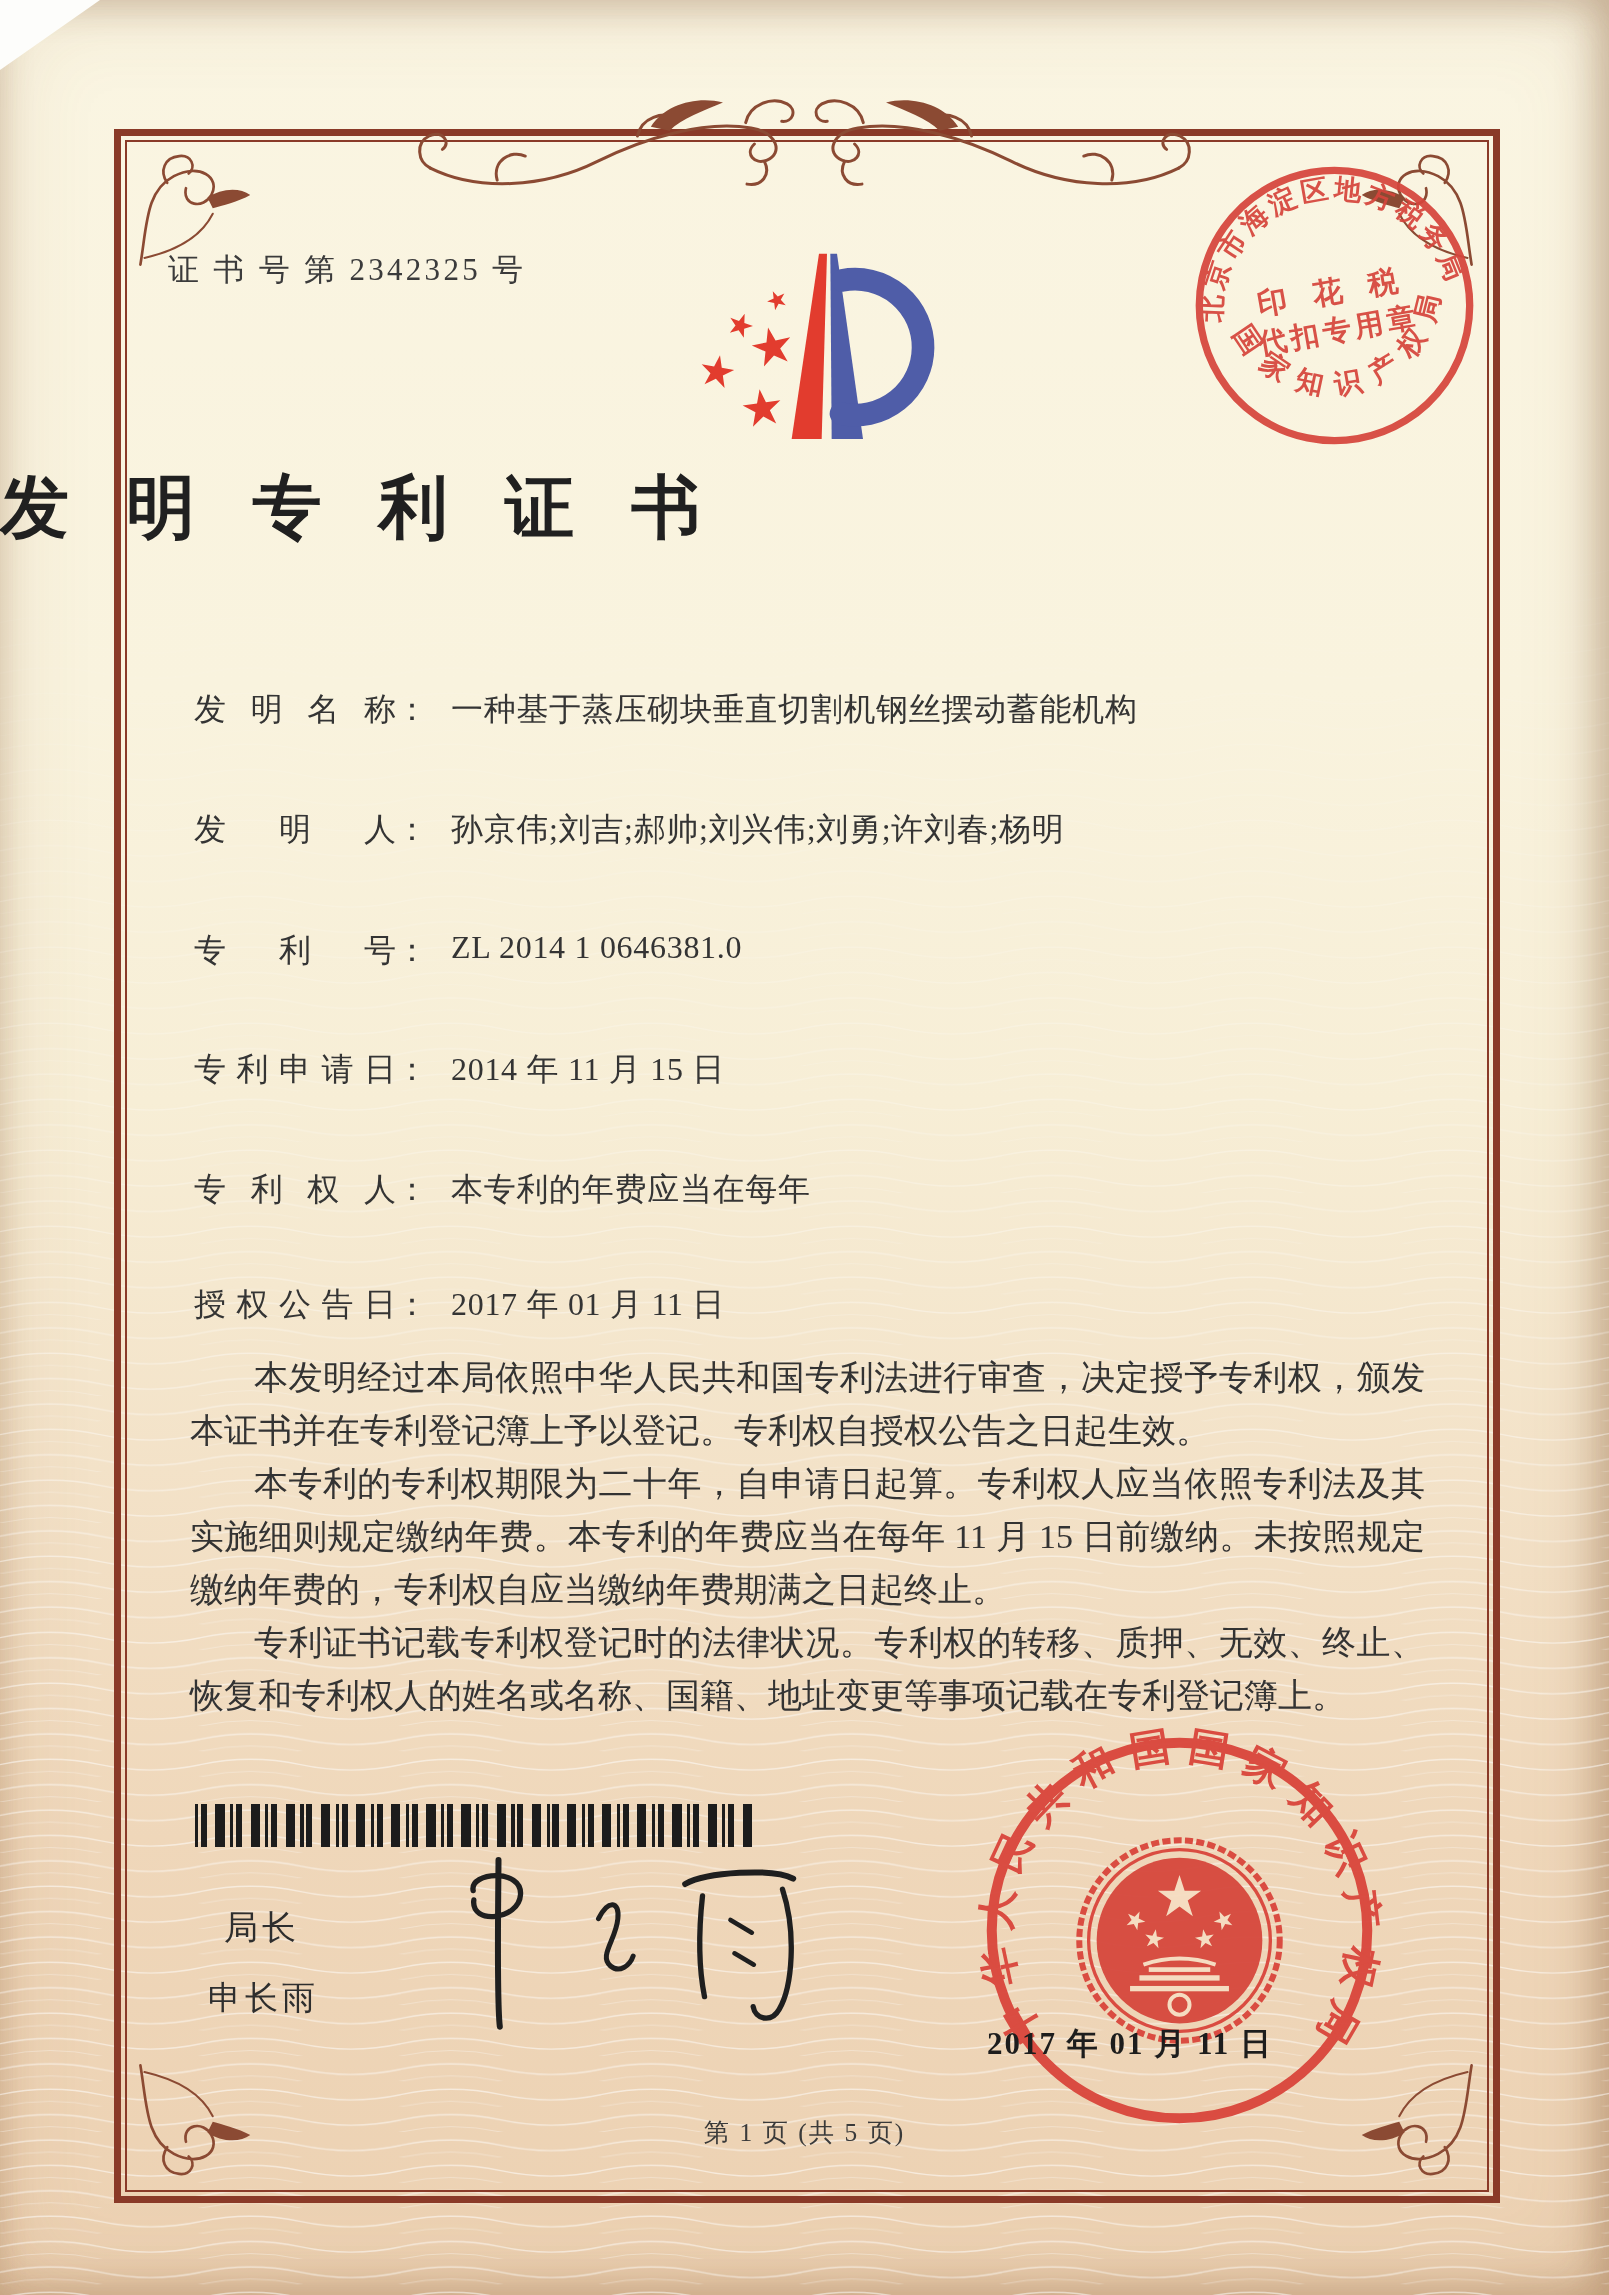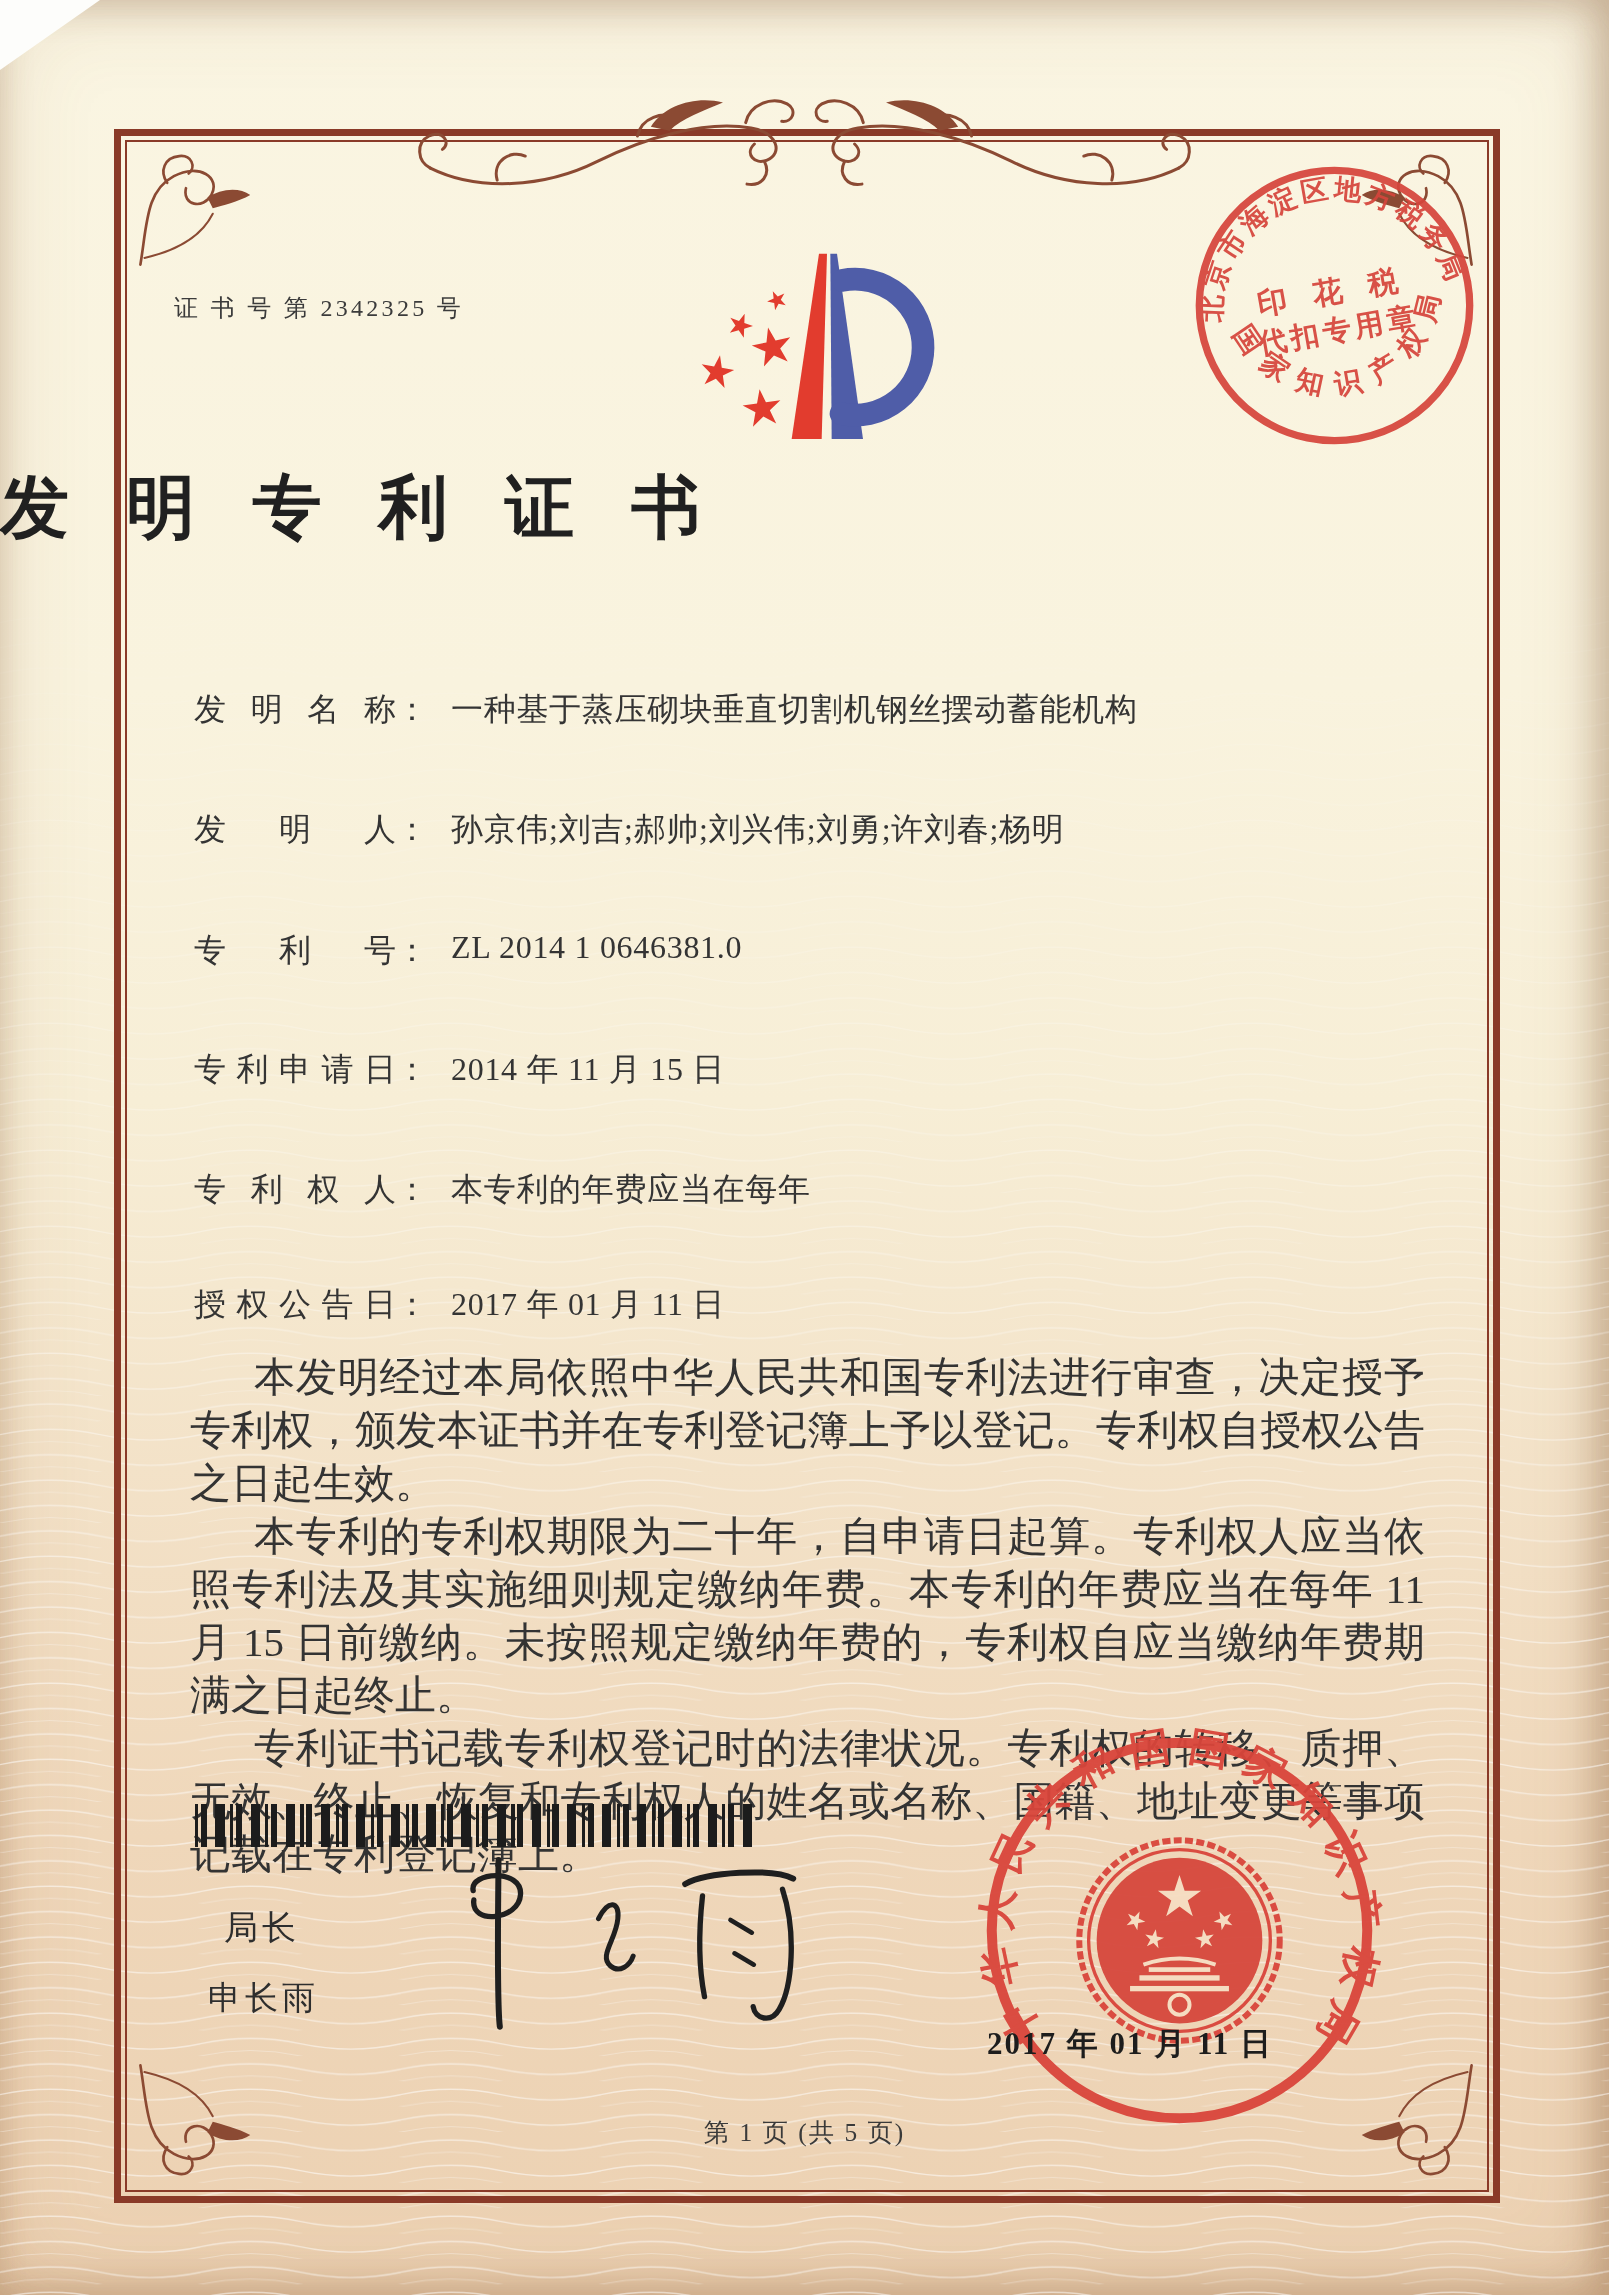--- a/index.html
+++ b/index.html
@@ -19,30 +19,30 @@
   }
   
   .frame{
     position:absolute;left:114px;top:129px;width:1386px;height:2074px;z-index:2;
     border:7.3px solid #8a3a28;box-sizing:border-box;
   }
   .frame-inner{position:absolute;inset:4px;border:2px solid #8a3a28;}
   .corner-sliver{position:absolute;left:0;top:0;width:100px;height:70px;background:#fdfdfb;
     clip-path:polygon(0 0,100% 0,0 100%);z-index:0;}
   .content{position:absolute;inset:0;z-index:3;}
-  .cert-no{left:174px;top:249px;font-size:24px;letter-spacing:3.3px;color:#3b3b3b;margin-top:43px;}
+  .cert-no{left:168px;top:249px;font-size:31px;letter-spacing:3.3px;color:#3b3b3b;}
   .logo{left:50%;top:239px;transform:translateX(-50%);width:283px;height:216px;}
   .stamp-tax{left:1188px;top:159px;width:293px;height:293px;transform:rotate(-10deg);opacity:.93;z-index:4;}
   .title{left:0;top:462px;width:100%;text-align:left;font-size:69px;font-weight:700;
     letter-spacing:20px;color:#202020;}
   .fieldrow{left:194px;height:43px;font-size:32px;color:#343434;white-space:nowrap;}
   .flabel{display:inline-block;width:202px;text-align:justify;text-align-last:justify;vertical-align:top;}
   .fcolon{display:inline-block;vertical-align:top;}
   .fvalue{display:inline-block;margin-left:23px;vertical-align:top;letter-spacing:0.7px;}
-  .paras{left:190px;top:1351px;width:1235px;font-size:41px;line-height:53px;color:#333;
+  .paras{left:190px;top:1351px;width:1235px;font-size:34px;line-height:53px;color:#333;
     text-align:justify;}
   .paras p{margin:0;text-indent:64px;}
   .barcode{left:195px;top:1804px;width:567px;height:43px;display:flex;align-items:stretch;}
   .director-title{left:224px;top:1905px;font-size:34px;color:#2e2e2e;letter-spacing:4px;}
   .director-name{left:208px;top:1976px;font-size:33px;color:#2e2e2e;letter-spacing:4px;}
   .signature{left:398px;top:1832px;width:441px;height:220px;z-index:5;}
   .seal{left:959px;top:1710px;width:441px;height:441px;z-index:4;opacity:.95;}
   .seal-date{left:987px;top:2023px;font-size:31px;font-weight:600;color:#1d1d1d;letter-spacing:2px;z-index:6;}
   .page-info{left:0;top:2116px;width:100%;text-align:center;font-size:25.4px;color:#3a3a3a;letter-spacing:2px;}
   .ornament{z-index:2;}

